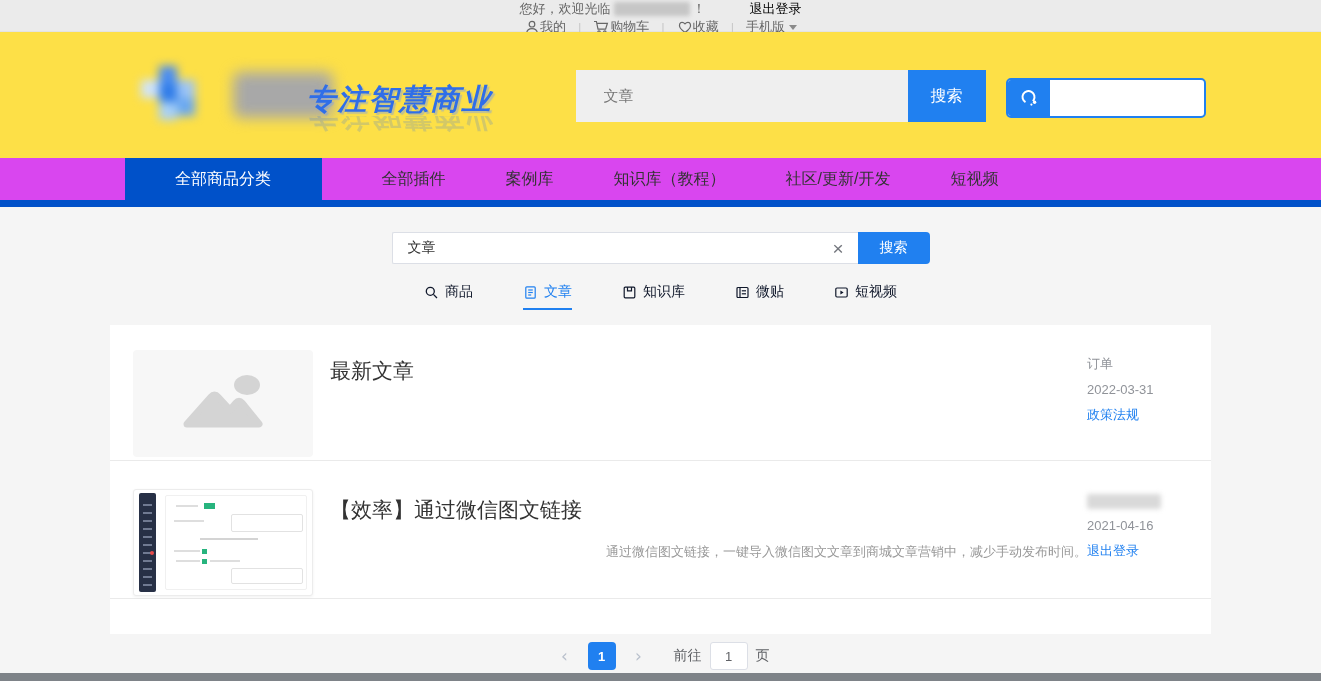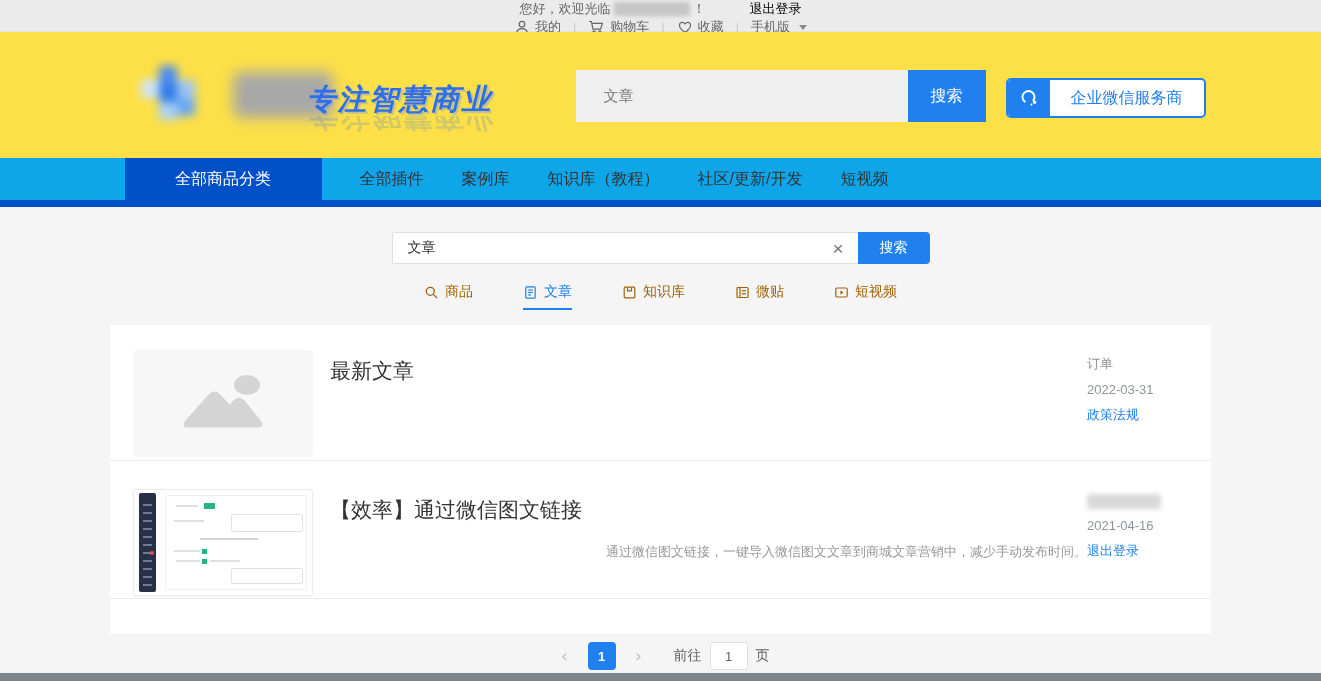--- a/index.html
+++ b/index.html
@@ -8,21 +8,21 @@
     position:relative; width:1321px; height:681px; overflow:hidden;
     font-family:"Liberation Sans","DejaVu Sans",sans-serif; background:#fff;
   }
   
   .topbar { height:32px; background:#ebebeb; border-bottom:1px solid #e3e3e3; }
   .topbar-inner { width:1080px; height:100%; margin:0 auto; display:flex; justify-content:space-between; align-items:center; font-size:13px; color:#666;flex-direction:column; }
   .topbar-left { display:flex; align-items:center; }
   .blur-chip { display:inline-block; width:76px; height:14px; background:#c6c6c6; border-radius:2px; filter:blur(2px); margin:0 3px; }
   .logout { color:#000000; margin-left:44px; cursor:pointer; text-decoration:none; }
   .topbar-right { display:flex; align-items:center; gap:12px; }
-  .tb-item { display:inline-flex; align-items:center; gap:5px; cursor:pointer; color:#666; }
+  .tb-item { display:inline-flex; align-items:center; cursor:pointer; color:#666; }
   .tb-sep { color:#c9c9c9; }
   .tb-icon svg { display:block; }
   .caret-down { display:inline-block; width:0; height:0; border-left:4px solid transparent; border-right:4px solid transparent; border-top:5px solid #8a8a8a; margin-left:4px; }
   
   .header { position:relative; height:126px; background:#fde047; }
   .header-inner { position:relative; width:1080px; height:100%; margin:0 auto; }
   .logo-mark { position:absolute; left:38px; top:34px; width:18px; height:18px; background:#4a8df2;
     box-shadow: 18px 14px 0 #9cc4f6, 0 18px 0 #2e7be8, -18px 14px 0 #cfe3fb, 0 36px 0 #a7d0f7, 18px 32px 0 #6aa8f0;
     filter:blur(5px); }
   .logo-blur-text { position:absolute; left:112px; top:40px; width:100px; height:46px; background:#a8a8a8; border-radius:8px; filter:blur(7px); }
@@ -33,34 +33,34 @@
     font-family:"Liberation Serif","DejaVu Serif",serif; font-style:italic; font-weight:bold; font-size:29px;
     letter-spacing:2px; color:#2f6ee8; opacity:.2; white-space:nowrap; pointer-events:none; }
   .header-search { position:absolute; left:455px; top:38px; width:410px; height:52px; display:flex; }
   .header-search input { flex:1; min-width:0; border:none; outline:none; background:#efefef; font-size:15px; color:#777; padding:0 16px 0 28px; font-family:inherit; }
   .header-search button { width:78px; border:none; background:var(--accent); color:#fff; font-size:16px; cursor:pointer; font-family:inherit; }
   .wecom-btn { position:absolute; right:-5px; top:46px; width:200px; height:40px; border:2px solid var(--accent); border-radius:5px;
     display:flex; align-items:stretch; background:#fff; cursor:pointer; overflow:hidden; }
   .wecom-icon { width:42px; background:var(--accent); display:flex; align-items:center; justify-content:center; }
   .wecom-label { flex:1; display:flex; align-items:center; justify-content:center; color:var(--accent); font-size:16px; }
   
-  .navbar { height:42px; background:#0ea5e9; }
+  .navbar { height:42px; background:#d946ef; }
   .nav-inner { width:1080px; height:100%; margin:0 auto; display:flex; align-items:center; }
-  .nav-item { font-size:16px; color:#333; margin-left:38px; cursor:pointer; white-space:nowrap; }
+  .nav-item { font-size:16px; color:#333; margin-left:60px; cursor:pointer; white-space:nowrap; }
   .nav-item.active { margin-left:4px; width:197px; height:42px; background:var(--navblue); color:#fff; display:flex; align-items:center; justify-content:center; }
   .nav-strip { height:7px; background:var(--navblue); }
   
   .content { position:absolute; top:207px; left:0; right:0; bottom:8px; background:#f5f5f5; padding-top:25px; overflow:hidden; }
   .search2 { width:538px; height:32px; margin:0 auto; display:flex; position:relative; }
   .search2 input { flex:1; min-width:0; border:1px solid #dcdfe6; border-right:none; border-radius:2px 0 0 2px; background:#fff;
     padding:0 40px 0 15px; font-size:14px; color:#333; outline:none; font-family:inherit; }
   .search2 .clear-x { position:absolute; right:86px; top:0; height:32px; display:flex; align-items:center; color:#73767d; font-size:19px; cursor:pointer; line-height:1; }
   .search2 button { width:72px; border:none; background:var(--accent); color:#fff; font-size:14px; border-radius:0 4px 4px 0; cursor:pointer; font-family:inherit; }
   .tabs { margin-top:19px; display:flex; justify-content:center; gap:50px; }
-  .tab { display:flex; align-items:center; gap:6px; font-size:14px; color:#a16207; padding-bottom:7px; border-bottom:2px solid transparent; cursor:pointer; }
+  .tab { display:flex; align-items:center; gap:6px; font-size:14px; color:#0f172a; padding-bottom:7px; border-bottom:2px solid transparent; cursor:pointer; }
   .tab svg { display:block; }
   .tab.active { color:var(--accent); border-bottom-color:var(--accent); }
   
   .card { width:1101px; margin:15px auto 0; background:#fff; padding-bottom:35px; }
   .result-row { display:flex; padding:25px 23px 3px 23px; }
   .result-row.second { padding:28px 23px 2px 23px; }
   .divider { height:1px; background:#eaeaea; }
   .thumb { width:180px; height:107px; flex:none; border-radius:4px; }
   .thumb-placeholder { background:#f7f7f7; display:flex; align-items:center; justify-content:center; }
   .thumb-admin { position:relative; background:#fff; border:1px solid #ececec; border-radius:3px; box-shadow:0 1px 3px rgba(0,0,0,.06); }
@@ -163,21 +163,20 @@
         <button>搜索</button>
       </div>
       <div class="wecom-btn">
         <span class="wecom-icon">
           <svg width="22" height="22" viewBox="0 0 22 22" fill="none">
               <circle cx="10.5" cy="10" r="6" stroke="#fff" stroke-width="2" stroke-dasharray="29 9" transform="rotate(120 10.5 10)"></circle>
               <circle cx="16.6" cy="15.2" r="1.7" fill="#fff"></circle>
               <circle cx="13.4" cy="17.6" r="1.1" fill="#fff"></circle>
             </svg>
         </span>
-        <span class="wecom-label">企业微信服务商</span>
       </div>
     </div>
   </div>
 
   <div class="navbar">
     <div class="nav-inner">
       <div class="nav-item active">全部商品分类</div>
       <div class="nav-item">全部插件</div>
       <div class="nav-item">案例库</div>
       <div class="nav-item">知识库（教程）</div>

